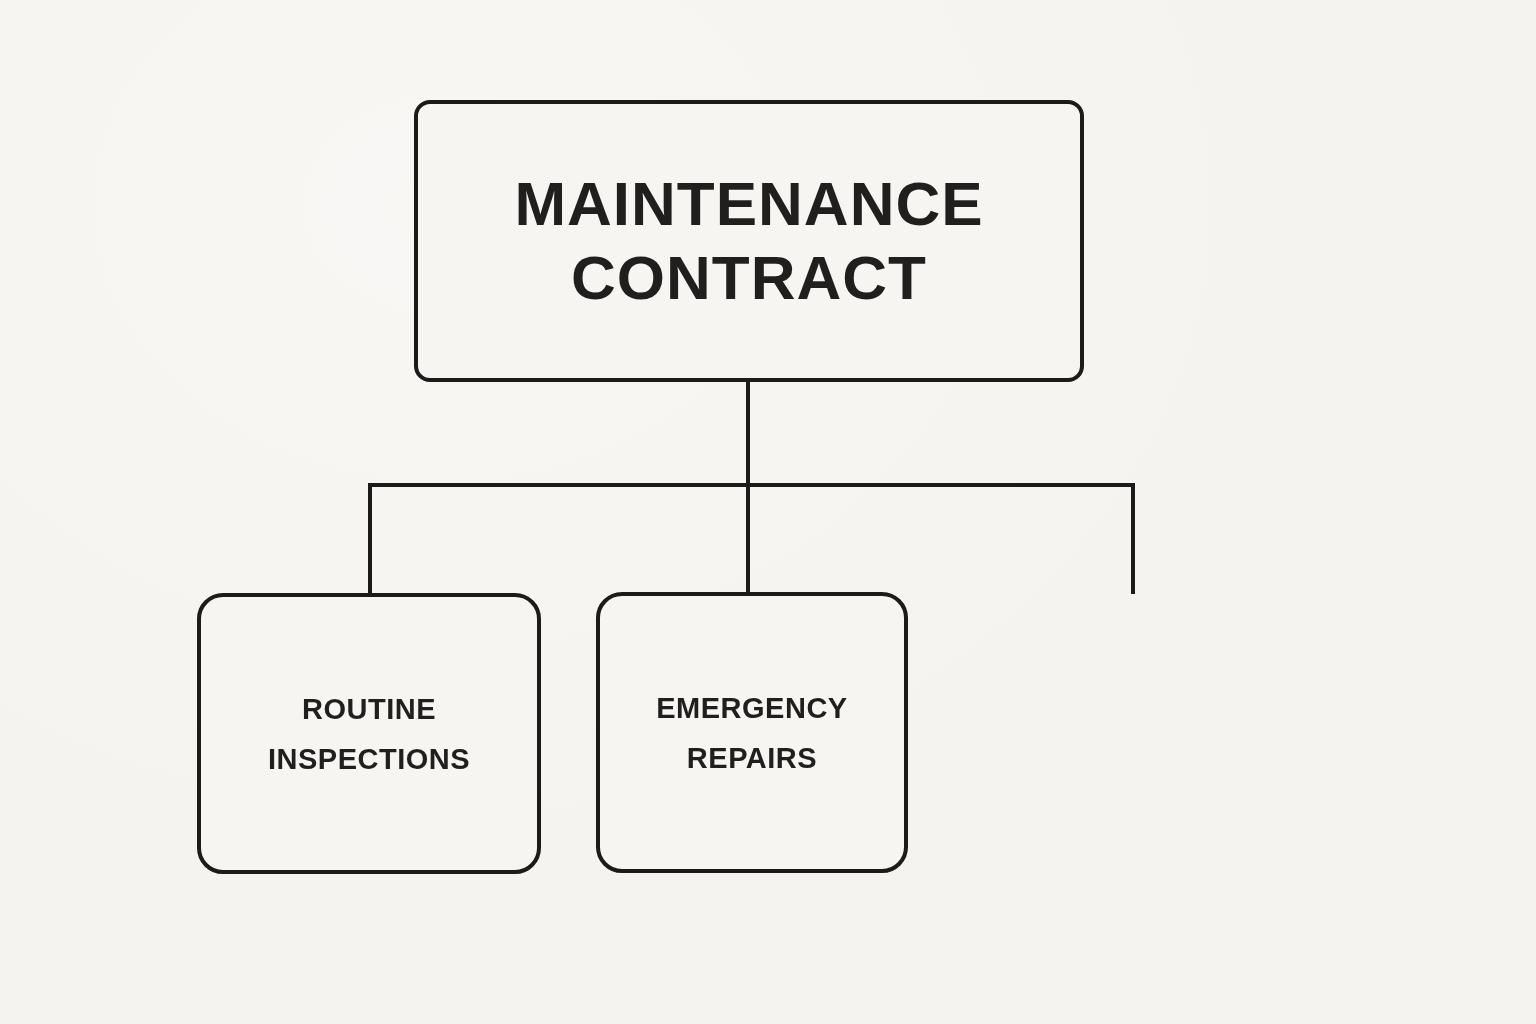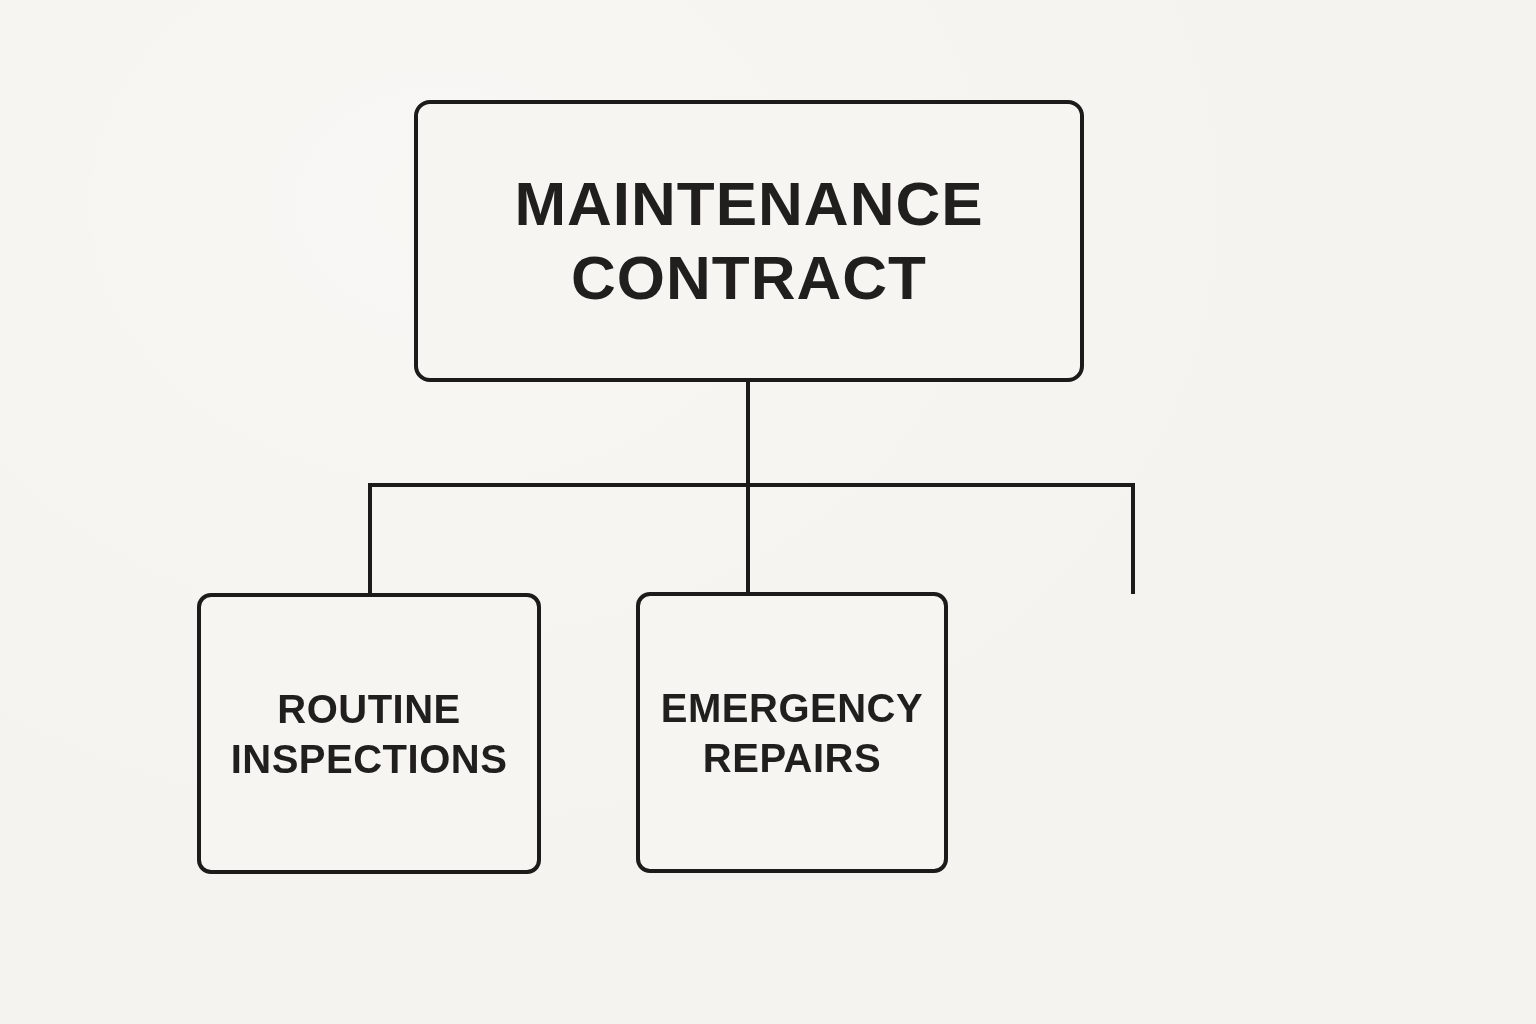--- a/index.html
+++ b/index.html
@@ -37,28 +37,28 @@
   .node-root {
     left: 414px; top: 100px;
     width: 670px; height: 282px;
     border-radius: 16px;
     font-size: 62px;
     line-height: 74px;
     letter-spacing: 1px;
     padding: 0 60px;
   }
   .node-child {
-    border-radius: 14px;
-    font-size: 40px;
+    border-radius: 26px;
+    font-size: 29px;
     line-height: 50px;
     letter-spacing: 0.5px;
     padding: 0 20px;
   }
   .node-child-1 { left: 197px; top: 593px; width: 344px; height: 281px; }
-  .node-child-2 { left: 596px; top: 592px; width: 312px; height: 281px; margin-left: 40px; }
+  .node-child-2 { left: 596px; top: 592px; width: 312px; height: 281px; }
   .node-child-3 { left: 966px; top: 592px; width: 374px; height: 281px; }
   .connector {
     position: absolute;
     background: var(--line);
   }
   .conn-stem-top    { left: 746px;  top: 378px; width: 4px;   height: 109px; }
   .conn-bar         { left: 368px;  top: 483px; width: 767px; height: 4px; }
   .conn-drop-left   { left: 368px;  top: 483px; width: 4px;   height: 112px; }
   .conn-drop-center { left: 746px;  top: 483px; width: 4px;   height: 112px; }
   .conn-drop-right  { left: 1131px; top: 483px; width: 4px;   height: 111px; }

